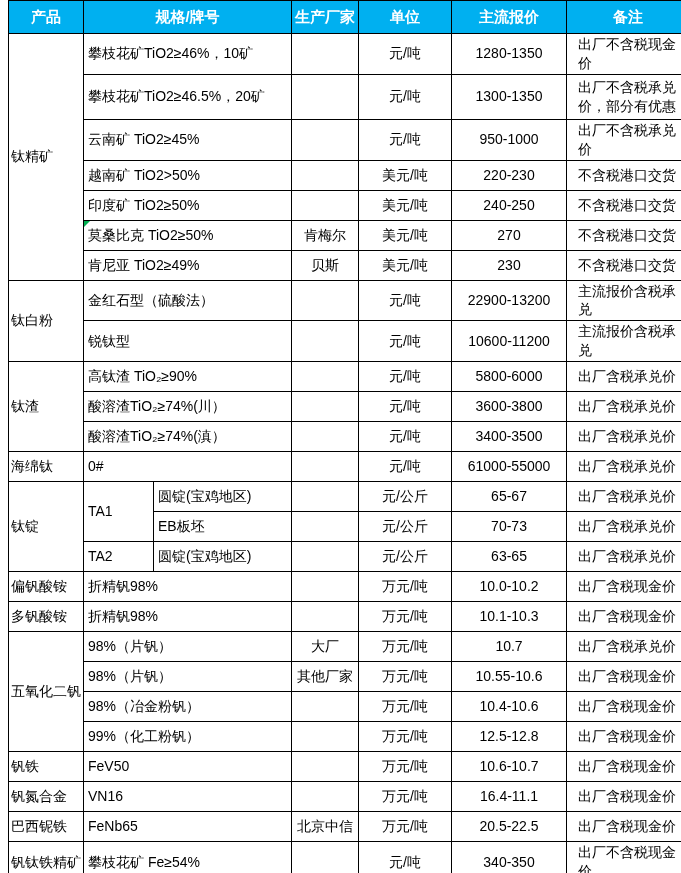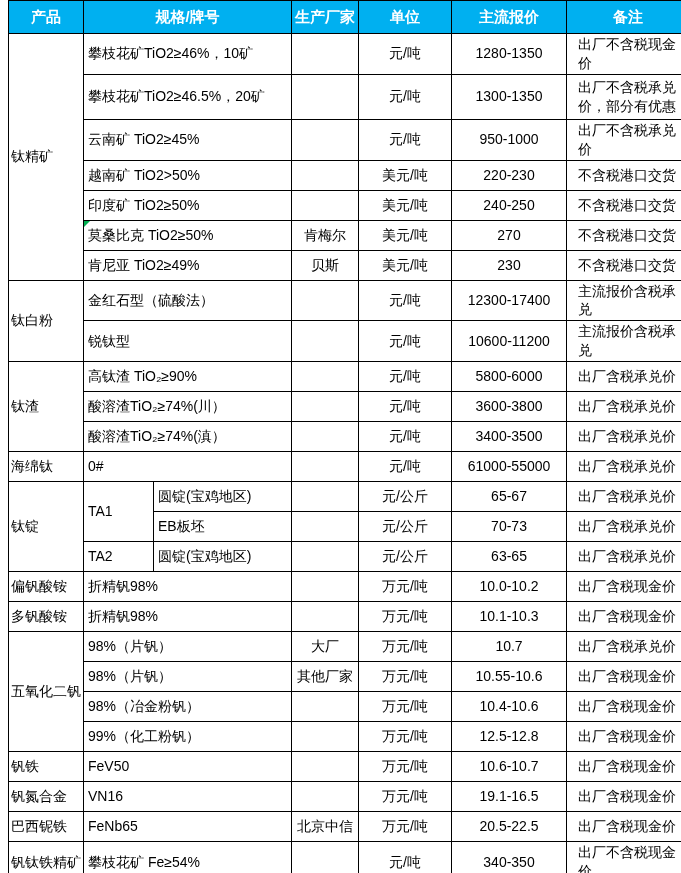--- a/index.html
+++ b/index.html
@@ -120,21 +120,21 @@
       <td class="mfr">贝斯</td>
       <td class="unit">美元/吨</td>
       <td class="price">230</td>
       <td class="note">不含税港口交货</td>
     </tr>
     <tr>
       <td class="prod" rowspan="2">钛白粉</td>
       <td class="spec" colspan="2">金红石型（硫酸法）</td>
       <td class="mfr"></td>
       <td class="unit">元/吨</td>
-      <td class="price">12300-17400</td>
+      <td class="price">22900-13200</td>
       <td class="note">主流报价含税承兑</td>
     </tr>
     <tr>
       <td class="spec" colspan="2">锐钛型</td>
       <td class="mfr"></td>
       <td class="unit">元/吨</td>
       <td class="price">10600-11200</td>
       <td class="note">主流报价含税承兑</td>
     </tr>
     <tr>
@@ -242,21 +242,21 @@
       <td class="mfr"></td>
       <td class="unit">万元/吨</td>
       <td class="price">10.6-10.7</td>
       <td class="note">出厂含税现金价</td>
     </tr>
     <tr>
       <td class="prod">钒氮合金</td>
       <td class="spec" colspan="2">VN16</td>
       <td class="mfr"></td>
       <td class="unit">万元/吨</td>
-      <td class="price">19.1-16.5</td>
+      <td class="price">16.4-11.1</td>
       <td class="note">出厂含税现金价</td>
     </tr>
     <tr>
       <td class="prod">巴西铌铁</td>
       <td class="spec" colspan="2">FeNb65</td>
       <td class="mfr">北京中信</td>
       <td class="unit">万元/吨</td>
       <td class="price">20.5-22.5</td>
       <td class="note">出厂含税现金价</td>
     </tr>

